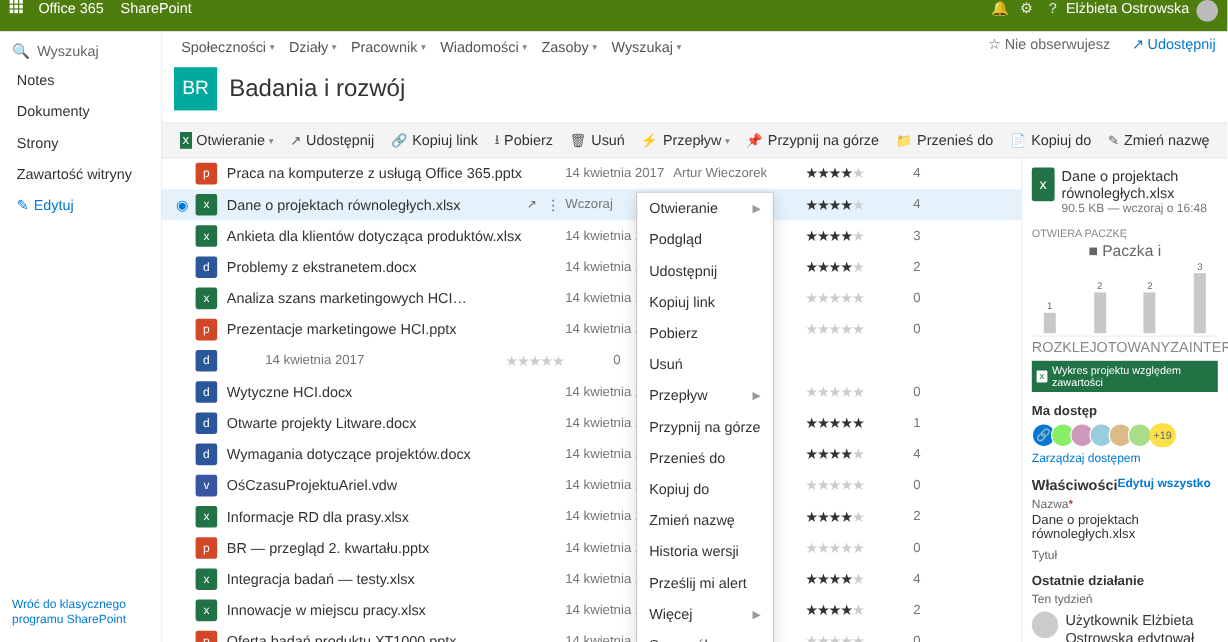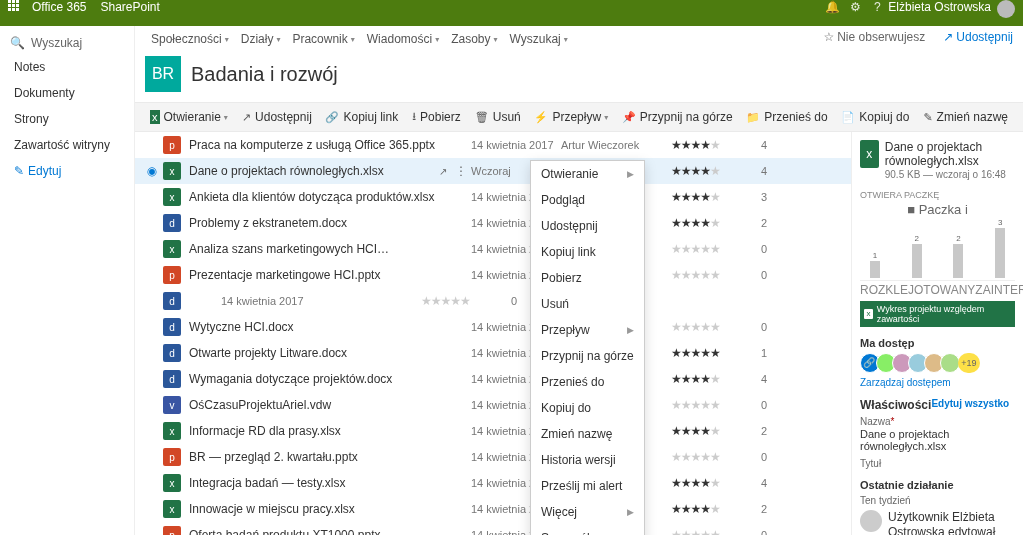--- a/index.html
+++ b/index.html
@@ -113,20 +113,21 @@
         <span class="mag">🔍</span>
         <span>Wyszukaj</span>
       </div>
     <div id="nav-items">
         <div class="navitem">Notes</div>
         <div class="navitem">Dokumenty</div>
         <div class="navitem">Strony</div>
         <div class="navitem">Zawartość witryny</div>
       </div>
     <div class="navitem edit">Edytuj</div>
+    <div class="navfoot">Wróć do klasycznego programu SharePoint</div>
   </div>
 
   <div class="main">
     <div class="subnav">
       <div id="subnav-items" style="display:flex">
           <div class="item">Społeczności</div>
           <div class="item">Działy</div>
           <div class="item">Pracownik</div>
           <div class="item">Wiadomości</div>
           <div class="item">Zasoby</div>

